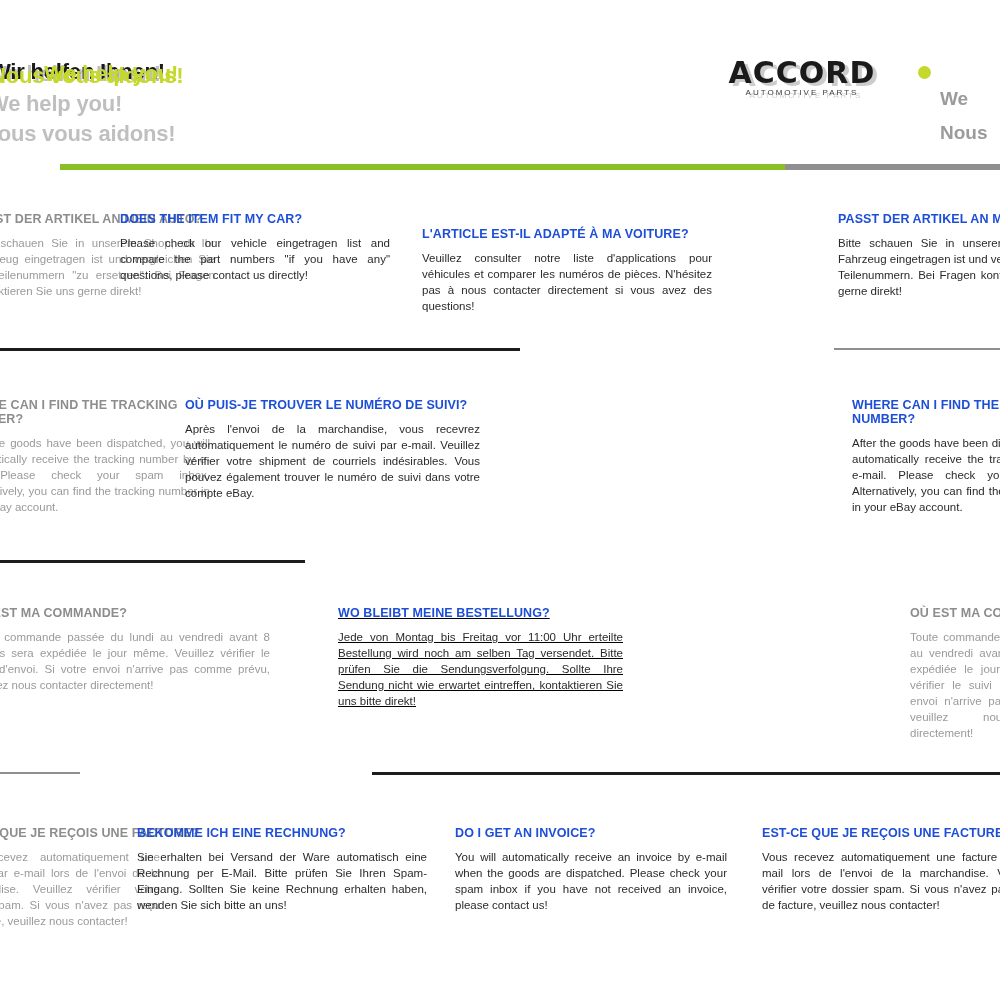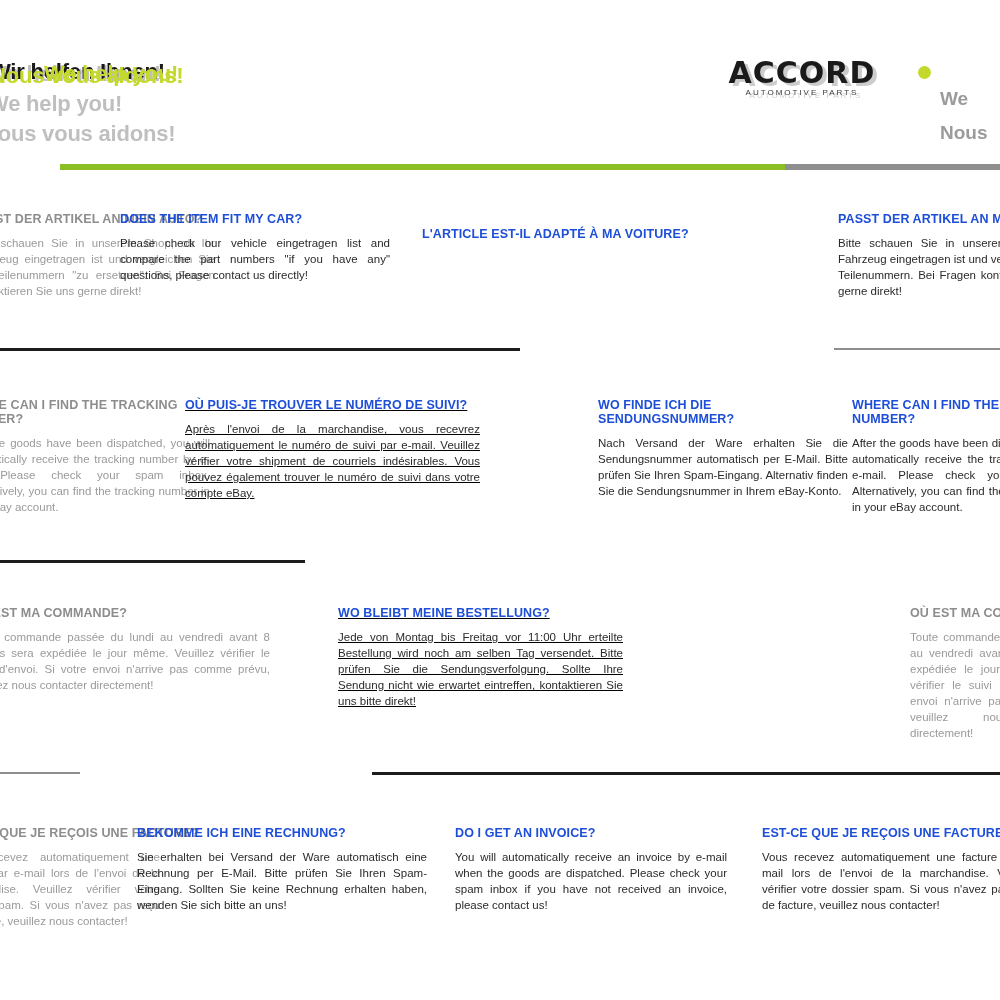--- a/index.html
+++ b/index.html
@@ -200,44 +200,41 @@
     <div class="qa-body">Bitte schauen Sie in unserem Shop, ob Ihr Fahrzeug eingetragen ist und vergleichen Sie die Teilenummern "zu ersetzen". Bei Fragen kontaktieren Sie uns gerne direkt!</div>
   </div>
 
   <div class="qa" style="left:120px; top:212px; width:270px;">
     <div class="qa-title">DOES THE ITEM FIT MY CAR?</div>
     <div class="qa-body">Please check our vehicle eingetragen list and compare the part numbers "if you have any" questions, please contact us directly!</div>
   </div>
 
   <div class="qa" style="left:408px; top:227px; width:290px;margin-left:14px;">
     <div class="qa-title">L'ARTICLE EST-IL ADAPTÉ À MA VOITURE?</div>
+    <div class="qa-body">Veuillez consulter notre liste d'applications pour véhicules et comparer les numéros de pièces. N'hésitez pas à nous contacter directement si vous avez des questions!</div>
   </div>
 
   <div class="qa" style="left:838px; top:212px; width:250px;">
     <div class="qa-title">PASST DER ARTIKEL AN MEIN AUTO?</div>
     <div class="qa-body">Bitte schauen Sie in unserem Shop, ob Ihr Fahrzeug eingetragen ist und vergleichen Sie die Teilenummern. Bei Fragen kontaktieren Sie uns gerne direkt!</div>
   </div>
 
   <div class="divider" style="left:0px; top:348px; width:520px;"></div>
   <div class="divider light" style="left:834px; top:348px; width:166px;"></div>
 
   <div class="qa ghost" style="left:-40px; top:398px; width:250px;">
     <div class="qa-title wrap">WHERE CAN I FIND THE TRACKING NUMBER?</div>
     <div class="qa-body">After the goods have been dispatched, you will automatically receive the tracking number by e-mail. Please check your spam inbox. Alternatively, you can find the tracking number in your eBay account.</div>
   </div>
 
-  <div class="qa" style="left:185px; top:398px; width:295px;text-decoration:underline;">
+  <div class="qa" style="left:185px; top:398px; width:295px;">
     <div class="qa-title wrap">OÙ PUIS-JE TROUVER LE NUMÉRO DE SUIVI?</div>
     <div class="qa-body">Après l'envoi de la marchandise, vous recevrez automatiquement le numéro de suivi par e-mail. Veuillez vérifier votre shipment de courriels indésirables. Vous pouvez également trouver le numéro de suivi dans votre compte eBay.</div>
   </div>
 
-  <div class="qa" style="left:598px; top:398px; width:250px;">
-    <div class="qa-title wrap">WO FINDE ICH DIE SENDUNGSNUMMER?</div>
-    <div class="qa-body">Nach Versand der Ware erhalten Sie die Sendungsnummer automatisch per E-Mail. Bitte prüfen Sie Ihren Spam-Eingang. Alternativ finden Sie die Sendungsnummer in Ihrem eBay-Konto.</div>
-  </div>
 
   <div class="qa" style="left:852px; top:398px; width:240px;">
     <div class="qa-title wrap">WHERE CAN I FIND THE TRACKING NUMBER?</div>
     <div class="qa-body">After the goods have been dispatched, you will automatically receive the tracking number by e-mail. Please check your spam inbox. Alternatively, you can find the tracking number in your eBay account.</div>
   </div>
 
   <div class="divider" style="left:0px; top:560px; width:305px;"></div>
 
   <div class="qa ghost" style="left:-30px; top:606px; width:300px;">
     <div class="qa-title">OÙ EST MA COMMANDE?</div>

